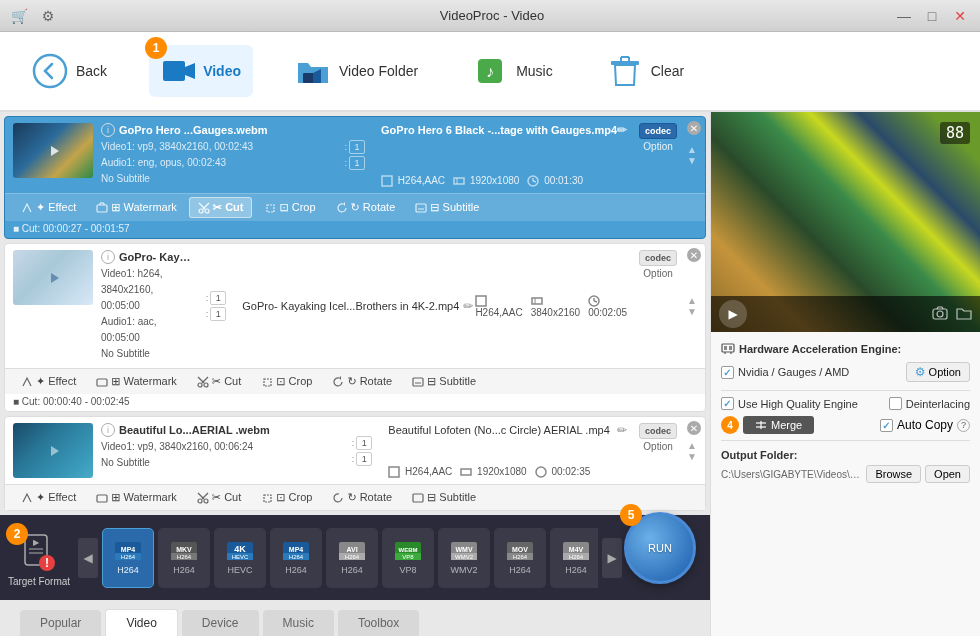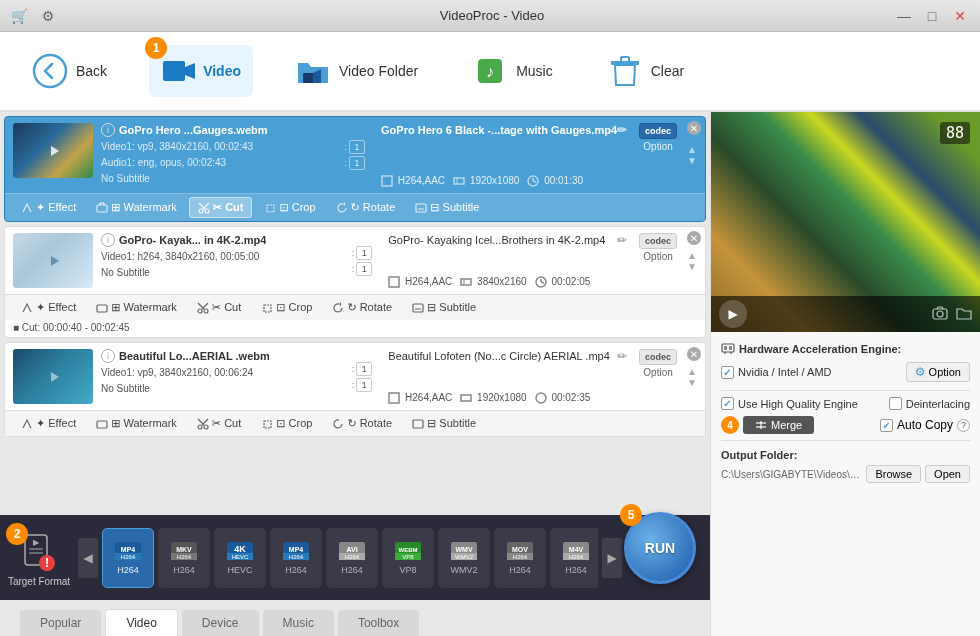--- a/index.html
+++ b/index.html
@@ -104,21 +104,21 @@
     .format-sub { font-size: 9px; color: rgba(255,255,255,0.6); text-align: center; }
 
     
     .tabs-bar { background: #e8e8e8; height: 36px; display: flex; align-items: flex-end; padding: 0 20px; gap: 4px; }
     .tab { padding: 6px 20px; font-size: 12px; cursor: pointer; border-radius: 4px 4px 0 0; color: #666; background: #d8d8d8; }
     .tab.active { background: #fff; color: #333; font-weight: 500; border: 1px solid #ddd; border-bottom: none; }
 
     
     .run-btn-container { position: absolute; right: 10px; bottom: 10px; }
     .run-btn { width: 72px; height: 72px; border-radius: 50%; background: radial-gradient(circle at 35% 35%, #6ab0e8, #1a5aaa); border: 3px solid #4a8ad4; display: flex; flex-direction: column; align-items: center; justify-content: center; cursor: pointer; box-shadow: 0 3px 8px rgba(0,0,0,0.3); }
-    .run-label { font-size: 14px; font-weight: bold; color: #fff; text-shadow: 0 1px 2px rgba(0,0,0,0.4); }
+    .run-label { font-size: 11px; font-weight: normal; color: #fff; text-shadow: 0 1px 2px rgba(0,0,0,0.4); }
 
     
     .step-badge { width: 22px; height: 22px; border-radius: 50%; background: #ff8c00; color: white; font-size: 12px; font-weight: bold; display: flex; align-items: center; justify-content: center; flex-shrink: 0; }
     .vi-specs-row { display: flex; gap: 8px; align-items: center; font-size: 10px; }
   </style>
 </head>
 <body>
 
 <div class="title-bar">
   <div style="width:80px; display:flex; gap:8px; align-items:center;">
@@ -314,53 +314,57 @@
             <span>↻ Rotate</span>
           </div>
           <div class="action-btn">
             <svg width="12" height="12" viewBox="0 0 12 12">
                 <rect x="1" y="2" width="10" height="8" fill="none" stroke="rgba(255,255,255,0.8)" stroke-width="1.2" rx="1"></rect>
                 <line x1="3" y1="7" x2="9" y2="7" stroke="rgba(255,255,255,0.8)" stroke-width="1"></line>
               </svg>
             <span>⊟ Subtitle</span>
           </div>
         </div>
+        <div class="cut-info">
+          ■ <span>Cut: 00:00:27 - 00:01:57</span>
+        </div>
       </div>
 
       <div class="video-item" style="position:relative;">
         <div class="close-btn">✕</div>
         <div class="video-item-header">
           <div class="video-thumb">
             <div style="width:100%;height:100%;background:linear-gradient(135deg,#c8d8e8 0%,#a8c8d8 40%,#d8e8f8 100%); display:flex;align-items:center;justify-content:center;">
               <svg width="20" height="14" viewBox="0 0 20 14">
                   <polygon points="8,2 8,12 16,7" fill="rgba(50,100,150,0.6)"></polygon>
                 </svg>
             </div>
           </div>
           <div class="video-info" style="width:180px;flex-shrink:0;">
             <div class="video-title-row">
               <div class="info-icon">i</div>
               <span class="video-title dark">GoPro- Kayak... in 4K-2.mp4</span>
             </div>
             <div class="video-meta dark">
               <div>Video1: h264, 3840x2160, 00:05:00</div>
+              <div>Audio1: aac, 00:05:00</div>
               <div>No Subtitle</div>
             </div>
           </div>
           <div style="display:flex;flex-direction:column;gap:2px;justify-content:center;padding:0 4px;">
             <div style="display:flex;align-items:center;gap:2px;">
               <div style="font-size:9px;color:#888;">:</div>
               <div style="width:16px;height:14px;border:1px solid #ccc;border-radius:2px;font-size:9px;color:#555;display:flex;align-items:center;justify-content:center;">1</div>
             </div>
             <div style="display:flex;align-items:center;gap:2px;">
               <div style="font-size:9px;color:#888;">:</div>
               <div style="width:16px;height:14px;border:1px solid #ccc;border-radius:2px;font-size:9px;color:#555;display:flex;align-items:center;justify-content:center;">1</div>
             </div>
           </div>
-          <div style="flex:1;display:flex;flex-direction:column;justify-content:space-between;gap:2px;padding-left:4px;">
+          <div style="flex:1;display:flex;flex-direction:row;justify-content:space-between;gap:2px;padding-left:4px;">
             <div style="display:flex;align-items:center;gap:4px;">
               <span style="font-size:11px;color:#333;flex:1;overflow:hidden;text-overflow:ellipsis;white-space:nowrap;">GoPro- Kayaking Icel...Brothers in 4K-2.mp4</span>
               <span style="font-size:12px;color:#888;cursor:pointer;">✏</span>
             </div>
             <div class="vi-specs-row" style="color:#555;">
               <span>
                 <svg width="12" height="12" viewBox="0 0 12 12" style="vertical-align:middle;margin-right:2px;">
                     <rect x="1" y="1" width="10" height="10" fill="none" stroke="#888" stroke-width="1.5"></rect>
                   </svg>
                 <span>H264,AAC</span>
@@ -758,21 +762,21 @@
                 <line x1="10" y1="10" x2="10" y2="12" stroke="#555" stroke-width="1.2"></line>
               </svg>
           </span>
           <span>Hardware Acceleration Engine:</span>
         </div>
         <div class="hw-row">
           <div class="hw-left">
             <div class="checkbox checked">
               <span class="check-mark">✓</span>
             </div>
-            <span>Nvidia / Intel / AMD</span>
+            <span>Nvidia / Gauges / AMD</span>
           </div>
           <div class="option-btn">
             <span class="gear-icon">⚙</span>
             <span>Option</span>
           </div>
         </div>
       </div>
 
       <hr class="separator">
 

